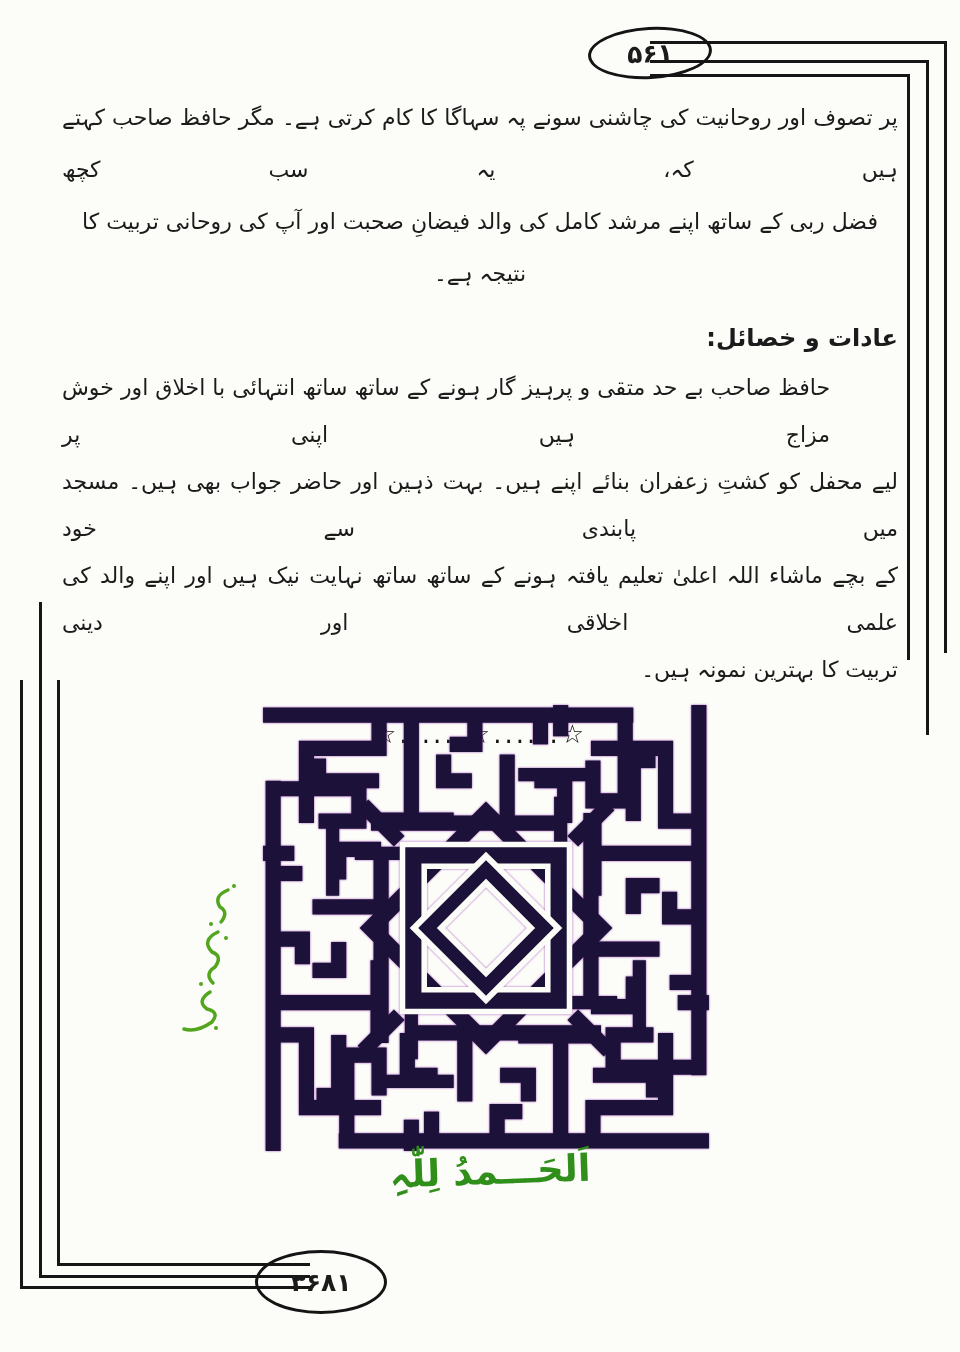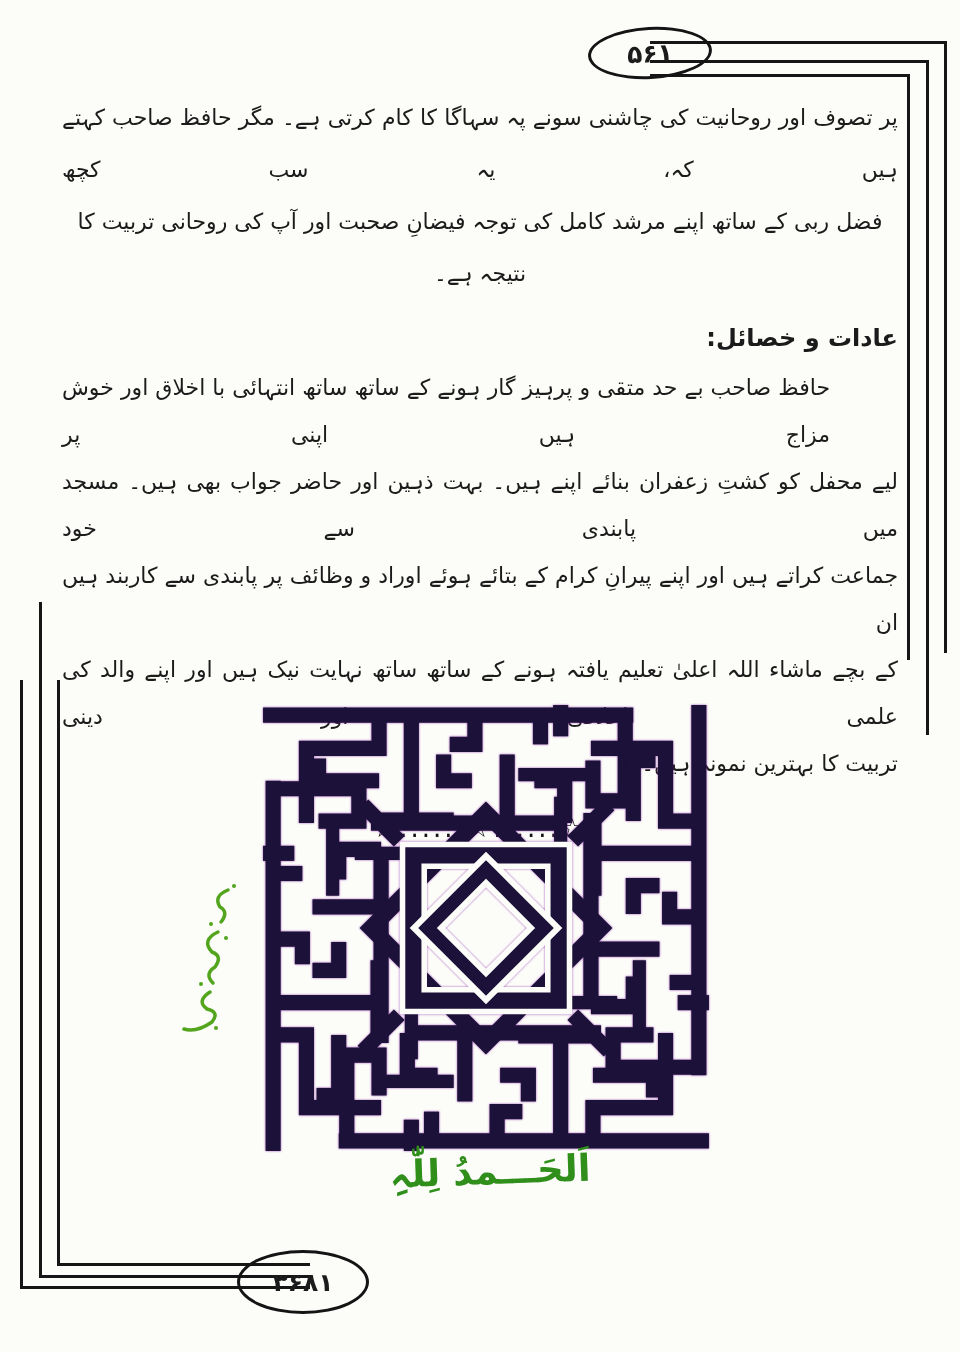--- a/index.html
+++ b/index.html
@@ -66,34 +66,33 @@
   <div class="fline v" style="left:20px;top:680px;height:609px;"></div>
   <div class="fline v" style="left:39px;top:602px;height:676px;"></div>
   <div class="fline v" style="left:57px;top:680px;height:586px;"></div>
   <div class="fline h" style="left:20px;top:1286px;width:290px;"></div>
   <div class="fline h" style="left:39px;top:1275px;width:271px;"></div>
   <div class="fline h" style="left:57px;top:1263px;width:253px;"></div>
 
   <div class="oval" style="left:588px;top:27px;width:118px;height:46px;transform:rotate(-3deg);">
     <span class="num">۵۶۱</span>
   </div>
-  <div class="oval" style="left:237px;top:1250px;width:126px;height:58px;">
+  <div class="oval" style="left:255px;top:1250px;width:126px;height:58px;">
     <span class="num">۳۶۸۱</span>
   </div>
 
   <div class="textcol">
     <div class="p1">
       <div class="uline">پر تصوف اور روحانیت کی چاشنی سونے پہ سہاگا کا کام کرتی ہے۔ مگر حافظ صاحب کہتے ہیں کہ، یہ سب کچھ</div>
-      <div class="uline center">فضل ربی کے ساتھ اپنے مرشد کامل کی توجہ فیضانِ صحبت اور آپ کی روحانی تربیت کا نتیجہ ہے۔</div>
+      <div class="uline center">فضل ربی کے ساتھ اپنے مرشد کامل کی والد فیضانِ صحبت اور آپ کی روحانی تربیت کا نتیجہ ہے۔</div>
     </div>
     <div class="heading">عادات و خصائل:</div>
     <div class="p2">
       <div class="uline indent">حافظ صاحب بے حد متقی و پرہیز گار ہونے کے ساتھ ساتھ انتہائی با اخلاق اور خوش مزاج ہیں اپنی پر</div>
       <div class="uline">لیے محفل کو کشتِ زعفران بنائے اپنے ہیں۔ بہت ذہین اور حاضر جواب بھی ہیں۔ مسجد میں پابندی سے خود</div>
-      <div class="uline">جماعت کراتے ہیں اور اپنے پیرانِ کرام کے بتائے ہوئے اوراد و وظائف پر پابندی سے کاربند ہیں ان</div>
       <div class="uline">کے بچے ماشاء اللہ اعلیٰ تعلیم یافتہ ہونے کے ساتھ ساتھ نہایت نیک ہیں اور اپنے والد کی علمی اخلاقی اور دینی</div>
       <div class="uline lastline">تربیت کا بہترین نمونہ ہیں۔</div>
     </div>
     <div class="stars">☆......☆......☆</div>
   </div>
 
   <div id="kufic" class="kufic" aria-label="الحمد للہ" style="color: rgb(28, 17, 56);">
     <svg viewBox="0 0 452 452" fill="none" stroke="currentColor" stroke-width="15" stroke-linejoin="miter">
       <defs>
         <g id="edge">

